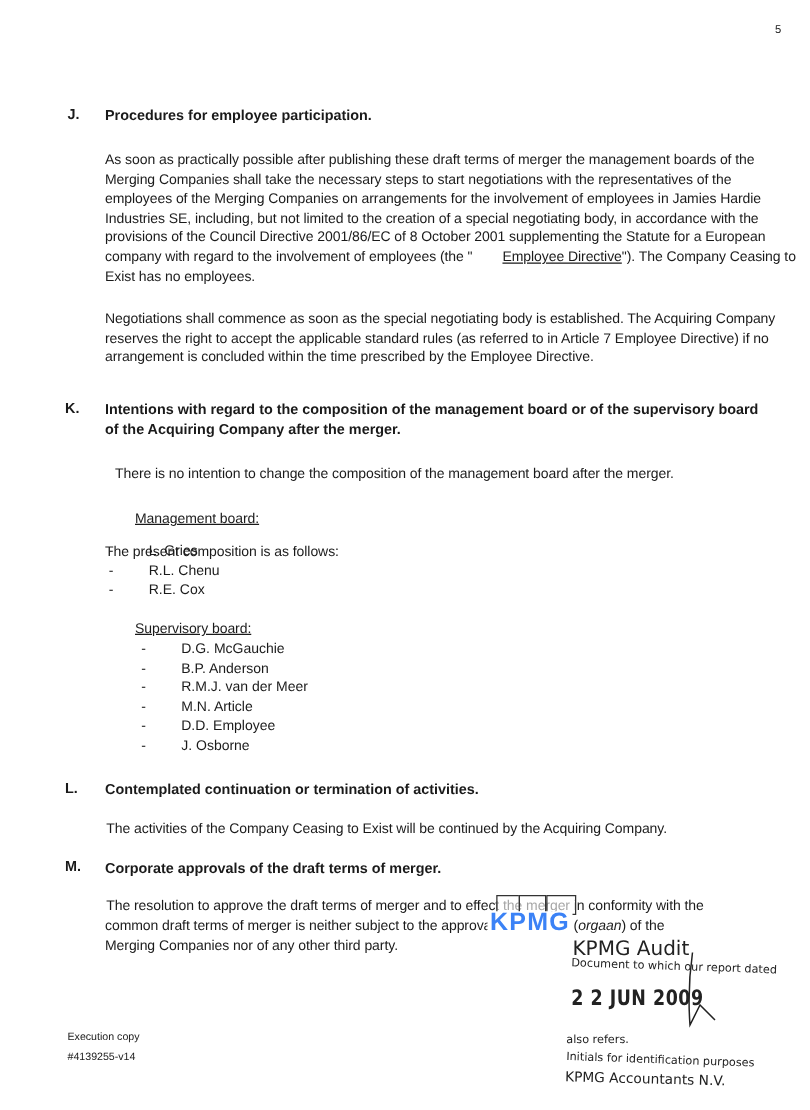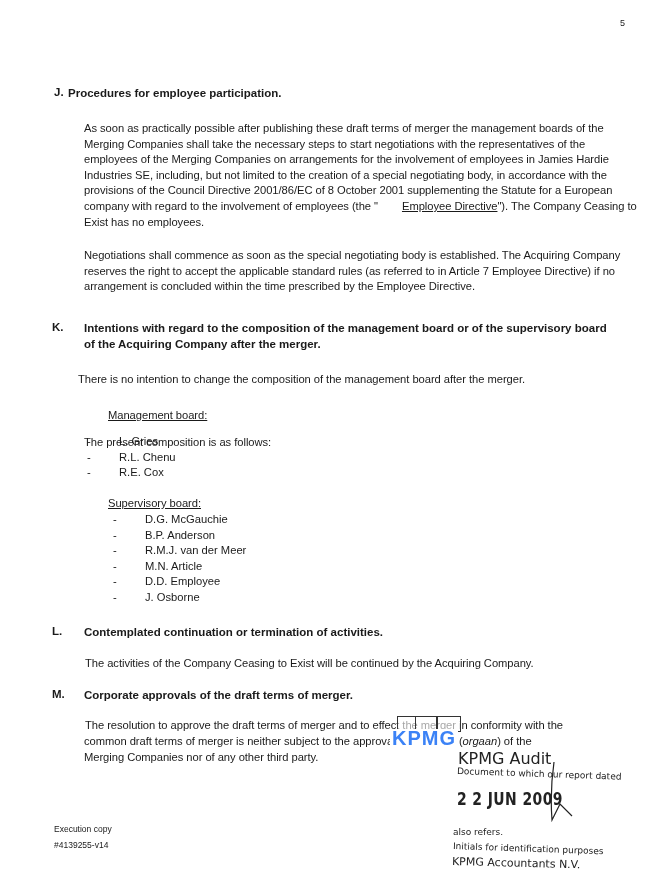--- a/index.html
+++ b/index.html
@@ -20,33 +20,33 @@
   .box { position:absolute; border:1px solid #333; height:14px; }
 </style>
 </head>
 <body>
 
 <div>
 
   <div class="abs page-num">5</div>
 
   <div class="abs sec-letter" style="left:54px; top:86px;">J.</div>
-  <div class="abs sec-title" style="left:68px; top:85px;">Procedures for employee participation.</div>
+  <div class="abs sec-title" style="left:84px; top:85px;">Procedures for employee participation.</div>
 
   <div class="abs para" style="left:84px; top:121px; width:556px;">
     <span>As soon as practically possible after publishing these draft terms of merger the management boards of the Merging Companies shall take the necessary steps to start negotiations with the representatives of the employees of the Merging Companies on arrangements for the involvement of employees in Jamies Hardie Industries SE, including, but not limited to the creation of a special negotiating body, in accordance with the provisions of the Council Directive 2001/86/EC of 8 October 2001 supplementing the Statute for a European company with regard to the involvement of employees (the "</span><u>Employee Directive</u><span>"). The Company Ceasing to Exist has no employees.</span>
   </div>
 
   <div class="abs para" style="left:84px; top:248px; width:540px;">Negotiations shall commence as soon as the special negotiating body is established. The Acquiring Company reserves the right to accept the applicable standard rules (as referred to in Article 7 Employee Directive) if no arrangement is concluded within the time prescribed by the Employee Directive.</div>
 
   <div class="abs sec-letter" style="left:52px; top:321px;">K.</div>
   <div class="abs sec-title" style="left:84px; top:320px; white-space:nowrap;">Intentions with regard to the composition of the management board or of the supervisory board</div>
   <div class="abs sec-title" style="left:84px; top:336px; white-space:nowrap;">of the Acquiring Company after the merger.</div>
 
-  <div class="abs para" style="left:78px; top:372px; white-space:nowrap;">There is no intention to change the composition of the management board after the merger.</div>
+  <div class="abs para" style="left:92px; top:372px; white-space:nowrap;">There is no intention to change the composition of the management board after the merger.</div>
 
   <div class="abs para" style="left:84px; top:403px;margin-top:32px;">The present composition is as follows:</div>
   <div class="abs para" style="left:84px; top:408px;"><u>Management board:</u></div>
 
   <div class="abs" style="left:84px; top:434px;">
     <div class="list-line"><span class="dash">-</span><span>L. Gries</span></div>
     <div class="list-line"><span class="dash">-</span><span>R.L. Chenu</span></div>
     <div class="list-line"><span class="dash">-</span><span>R.E. Cox</span></div>
   </div>
 

